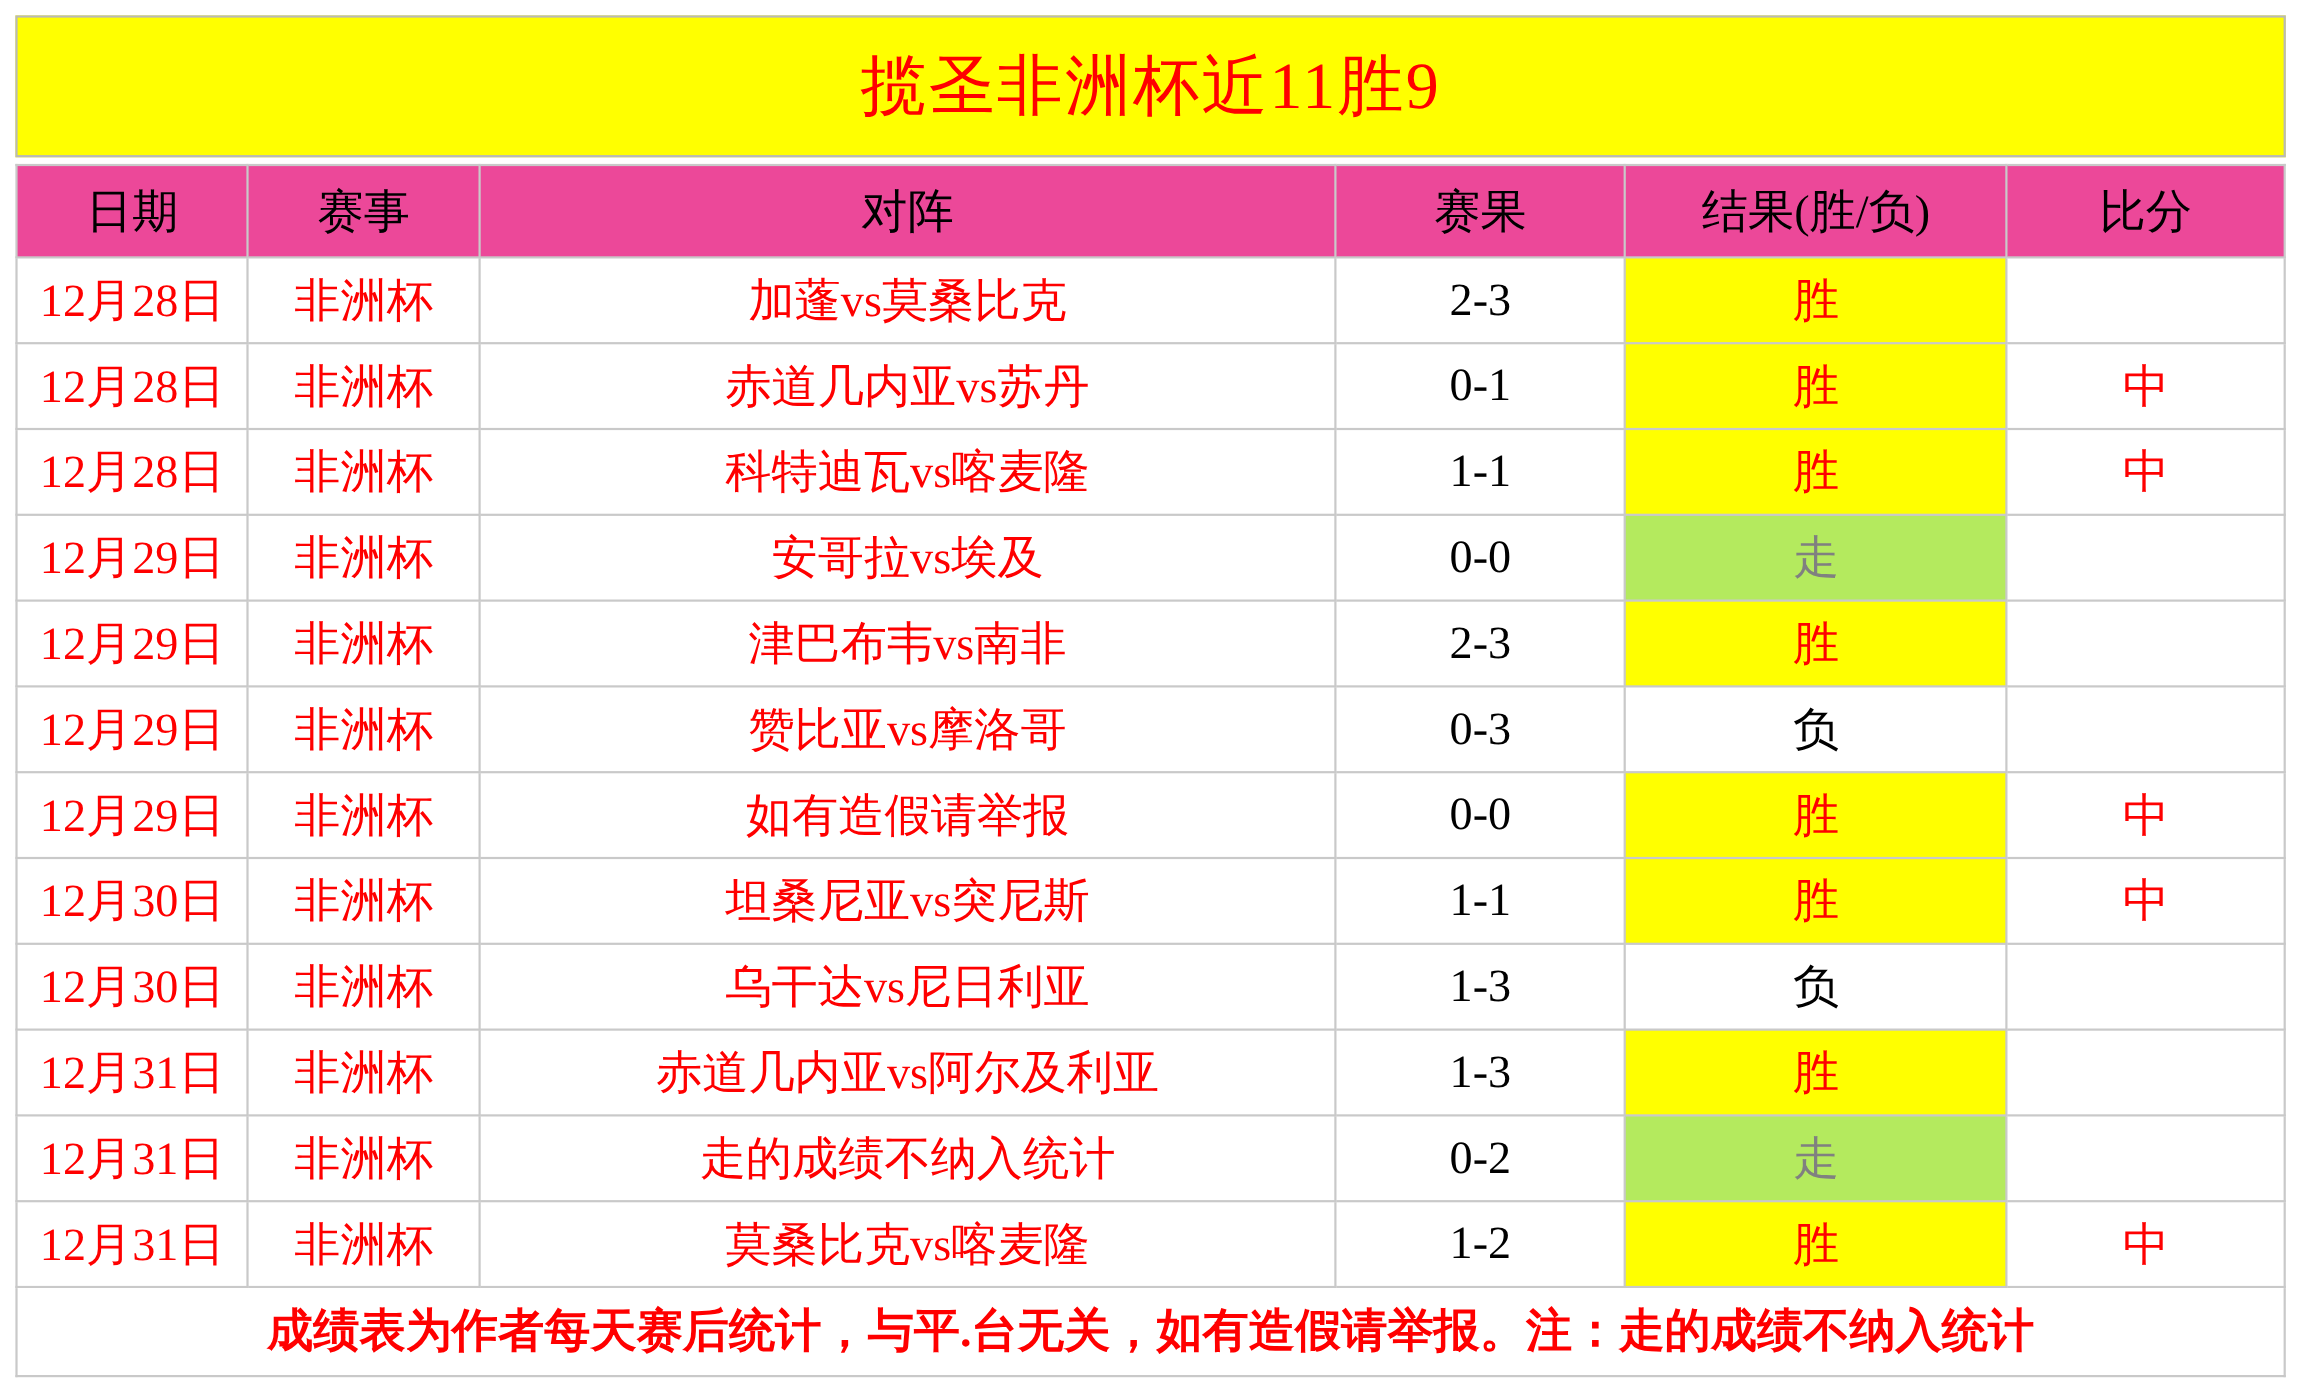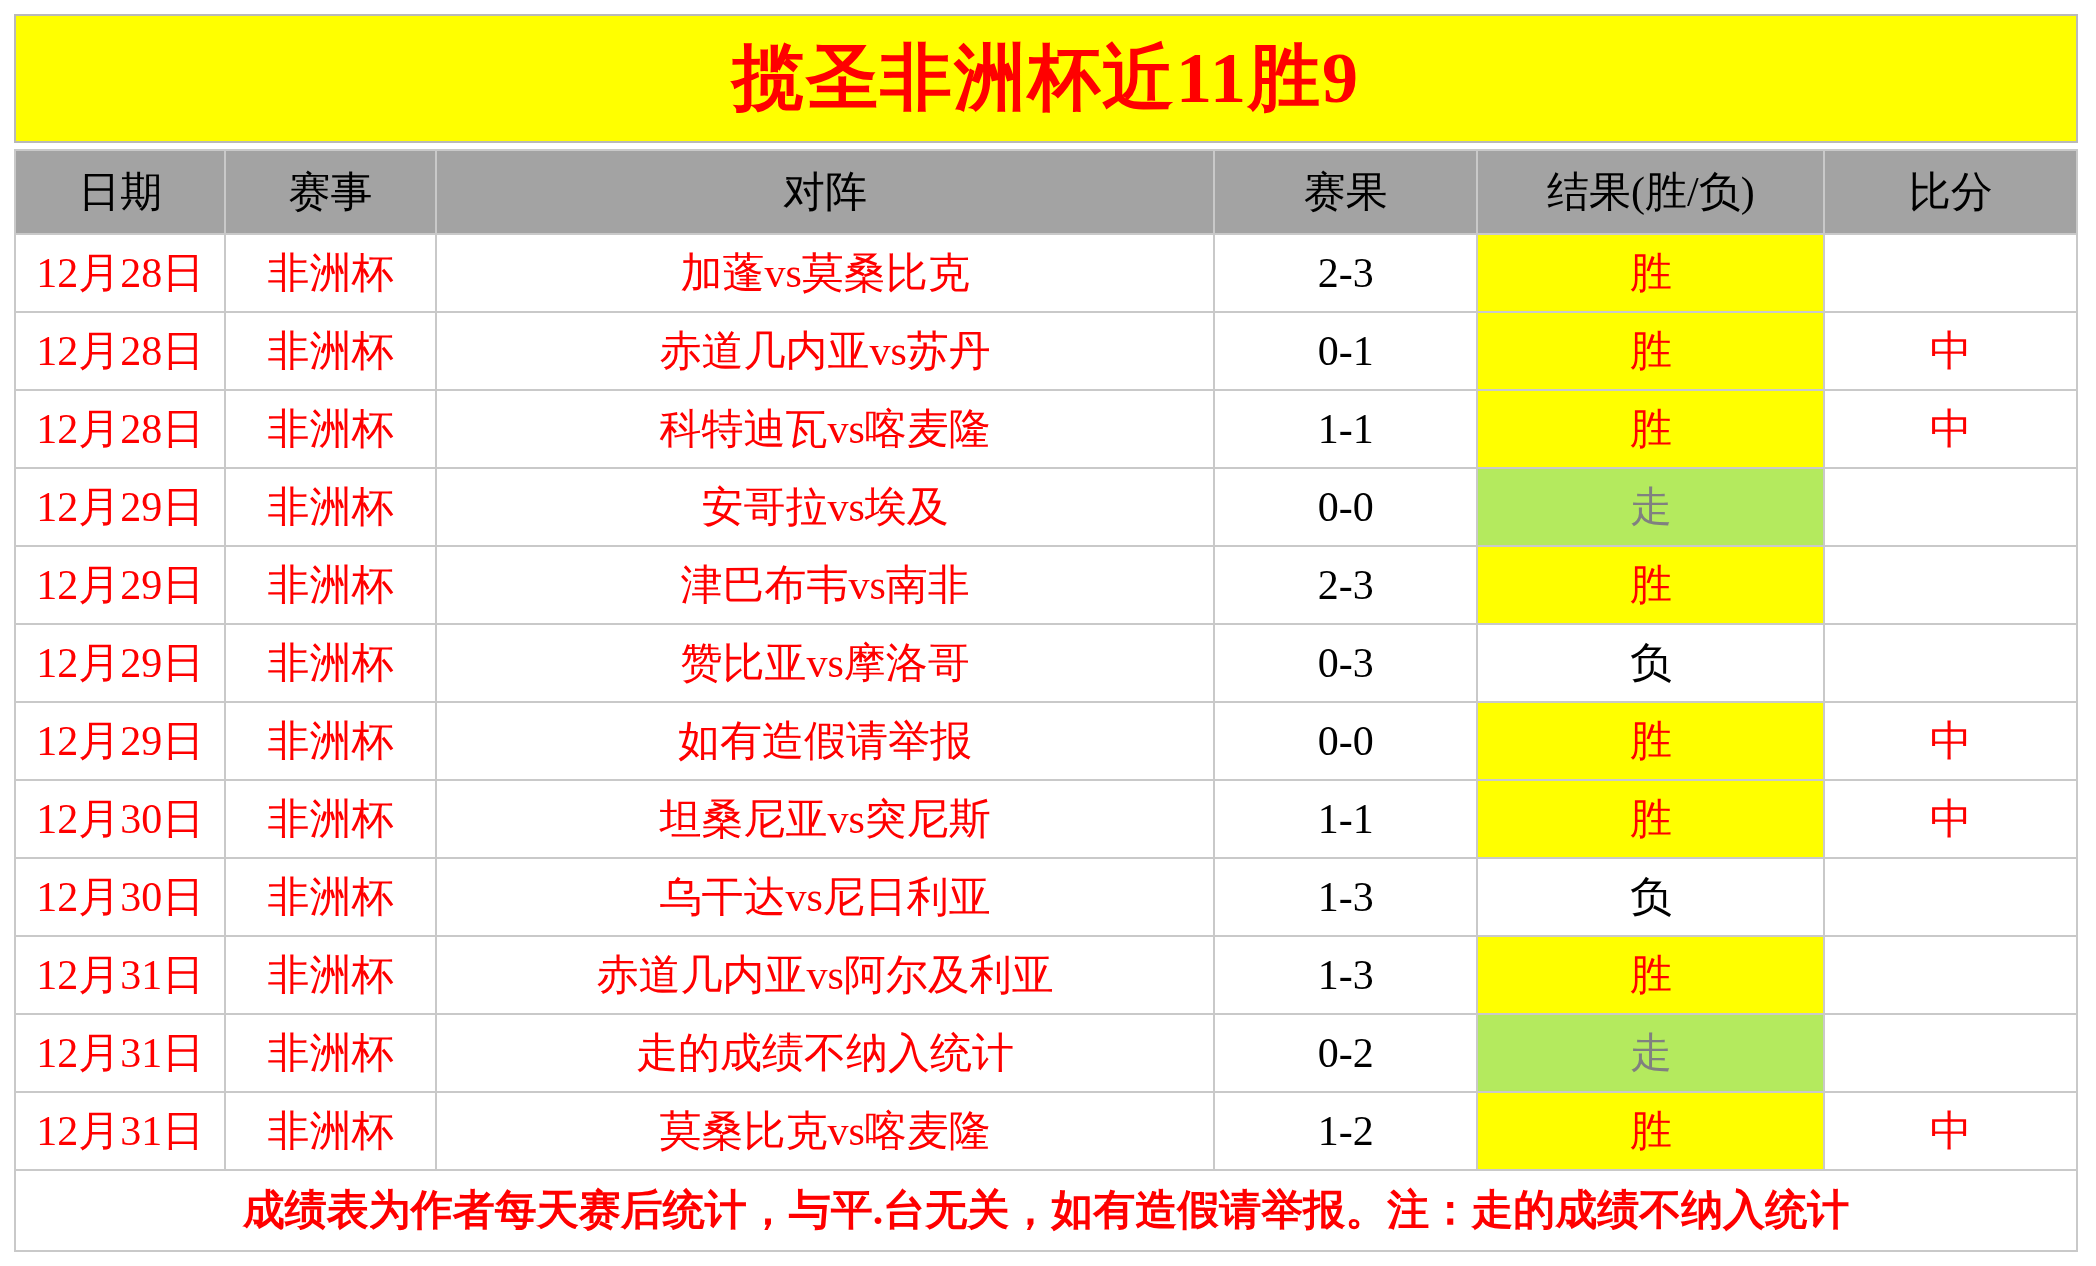--- a/index.html
+++ b/index.html
@@ -25,41 +25,41 @@
     background: #ffff00;
     border: 2px solid #b9b9b9;
     height: 140px;
     display: flex;
     align-items: center;
     justify-content: center;
     box-sizing: border-box;
   }
   .title-text {
     color: #ff0000;
-    font-size: 72px;
-    font-weight: bold;
+    font-size: 60px;
+    font-weight: normal;
     letter-spacing: 2px;
     line-height: 1;
   }
   table.grid {
     border-collapse: collapse;
     table-layout: fixed;
     width: 100%;
     margin-top: 6px;
   }
   table.grid td, table.grid th {
     border: 2px solid #c9c9c9;
     box-sizing: border-box;
     text-align: center;
     vertical-align: middle;
     padding: 0;
     font-weight: normal;
   }
   thead td {
-    background: #a3a3a3;
+    background: #ec4899;
     height: 84px;
     font-size: 42px;
     color: #000000;
     font-weight: bold;
   }
   tbody td {
     height: 78px;
     font-size: 42px;
     color: #ff0000;
     background: #ffffff;

